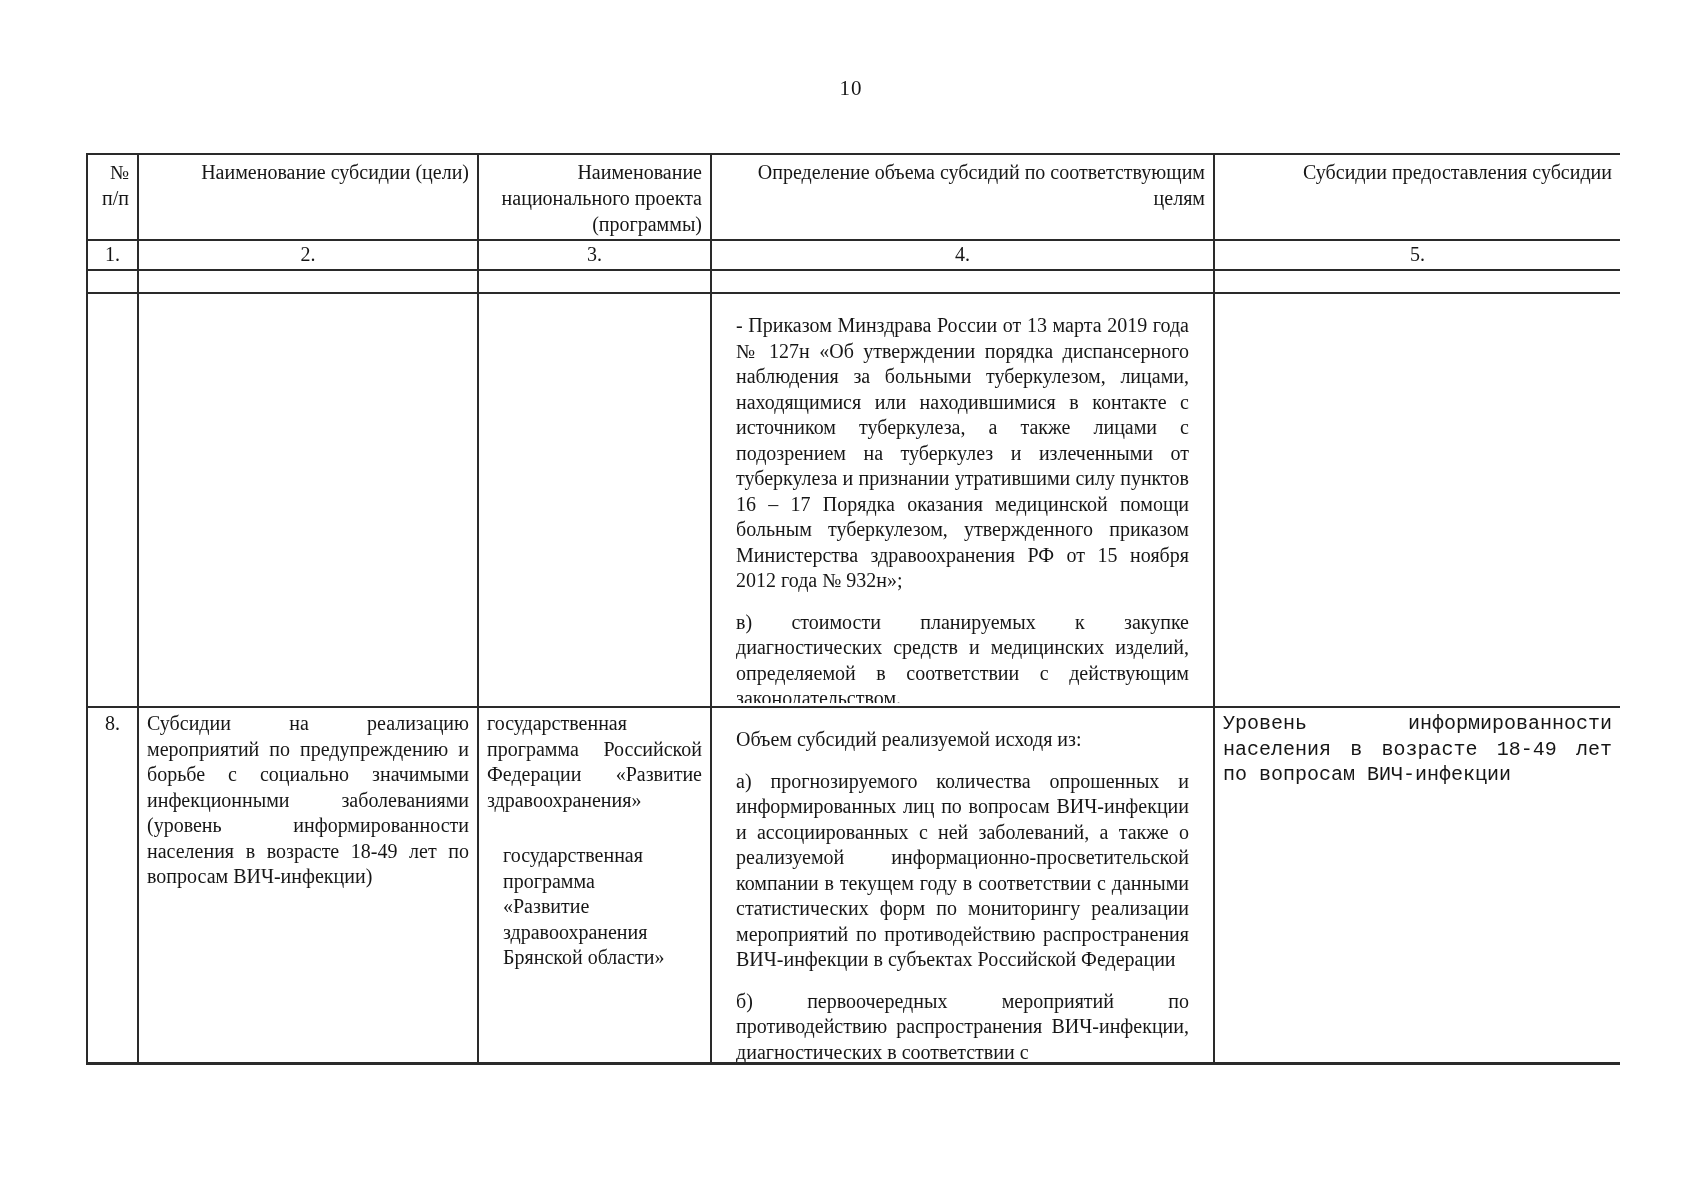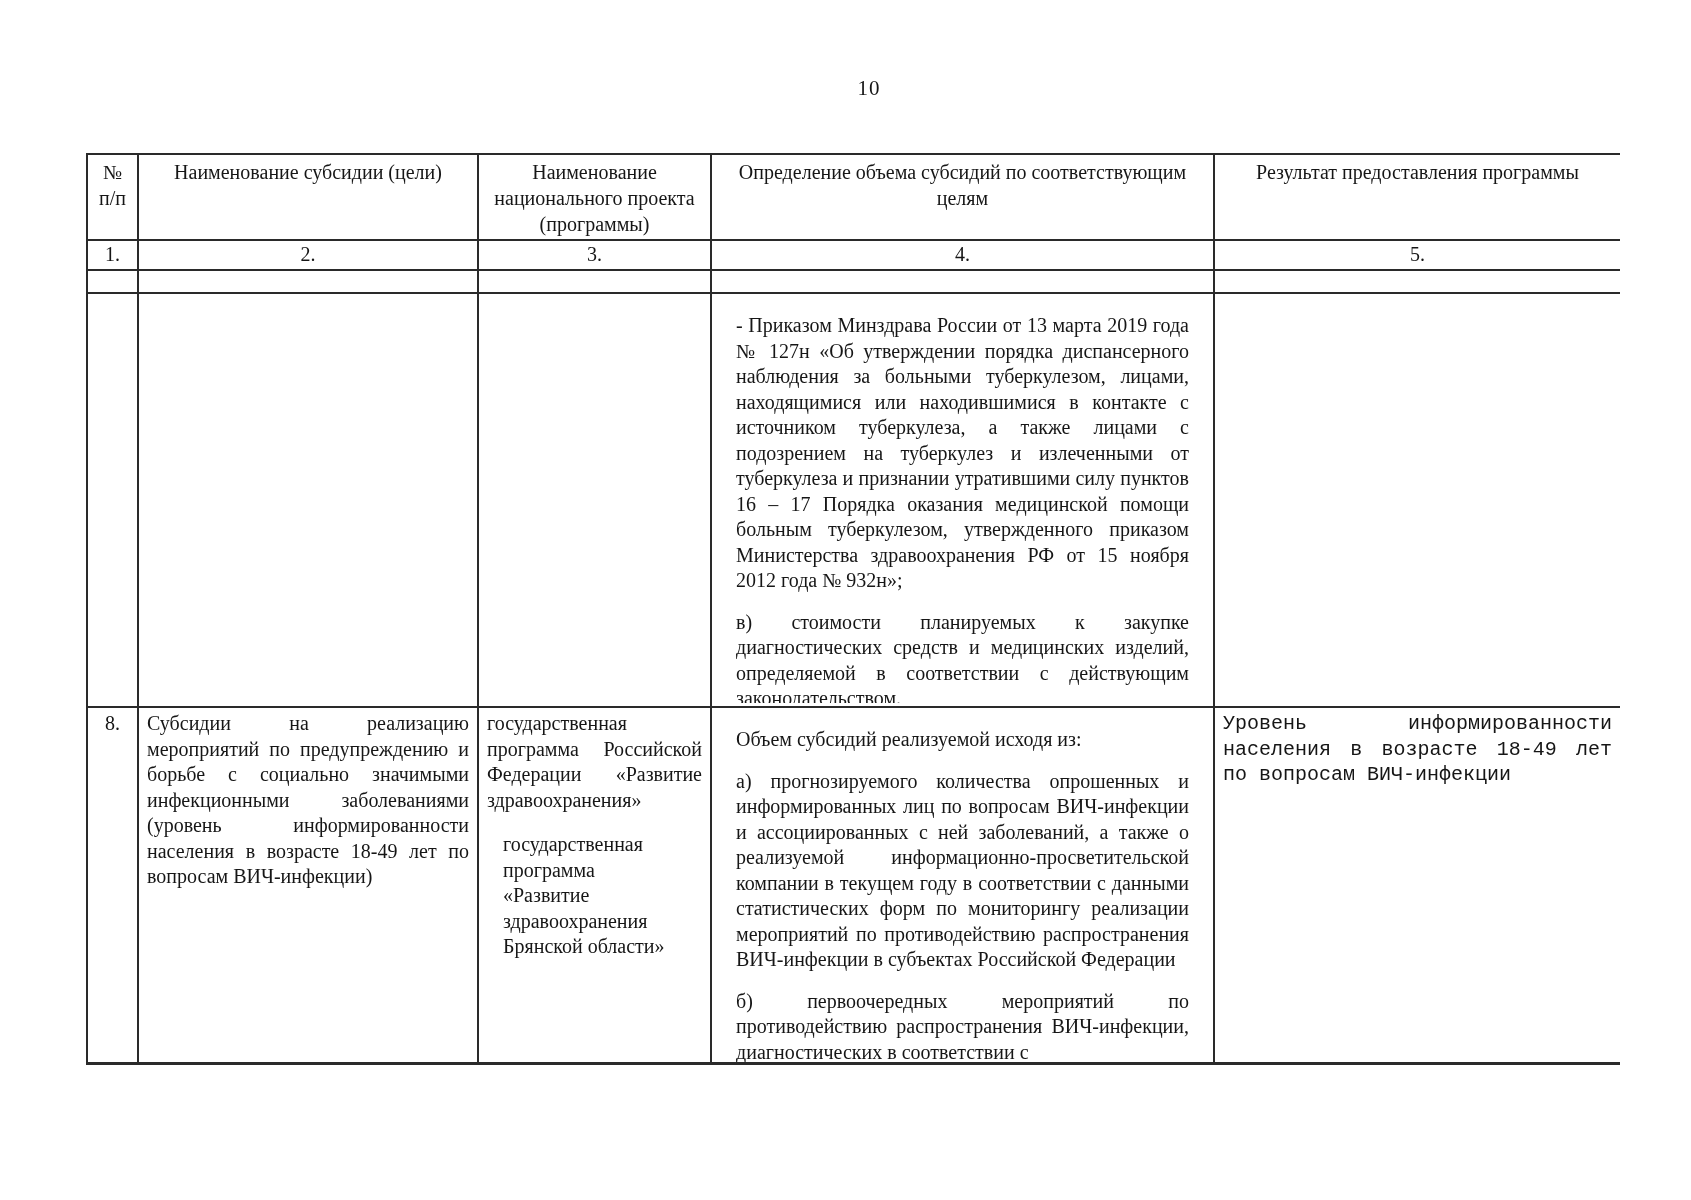--- a/index.html
+++ b/index.html
@@ -11,21 +11,21 @@
     position: relative;
     width: 1691px;
     height: 1200px;
     background: #ffffff;
     font-family: "Liberation Serif", "DejaVu Serif", serif;
     color: #161616;
     overflow: hidden;
   }
   .page-number {
     position: absolute;
-    left: 102px;
+    left: 84px;
     top: 76px;
     width: 1534px;
     text-align: center;
     font-size: 21px;
     letter-spacing: 1px;
   }
   .table-wrap {
     position: absolute;
     left: 86px;
     top: 153px;
@@ -43,21 +43,21 @@
   table.doc-table td {
     border: 2px solid #2a2a2a;
     vertical-align: top;
     padding: 3px 8px 2px 8px;
     font-size: 20px;
     line-height: 25.5px;
     overflow: hidden;
     box-sizing: border-box;
   }
   tr.header-row td {
-    text-align: center;
+    text-align: right;
     height: 81px;
     line-height: 26px;
     padding-top: 4px;
   }
   tr.numbers-row td {
     text-align: center;
     height: 30px;
     line-height: 24px;
     padding-top: 1px;
     padding-bottom: 1px;
@@ -77,21 +77,21 @@
     padding-left: 14px;
     padding-right: 15px;
   }
   td.cell-col5 {
     padding-left: 10px;
     padding-right: 9px;
     font-family: Liberation Mono, monospace;
   }
   .just { text-align: justify; }
   .para { margin: 16px; }
-  .para-gap { margin: 0 0 19px 0; }
+  .para-gap { margin: 0 0 30px 0; }
   .clip-416 {
     height: 406px;
     overflow: hidden;
   }
 </style>
 </head>
 <body>
 
 <div class="page">
 
@@ -106,21 +106,21 @@
         <col style="width:503px">
         <col style="width:407px">
       </colgroup>
 
       <tbody>
           <tr class="header-row">
         <td class="cell-num">№ п/п</td>
         <td>Наименование субсидии (цели)</td>
         <td>Наименование национального проекта (программы)</td>
         <td>Определение объема субсидий по соответствующим целям</td>
-        <td>Результат предоставления программы</td>
+        <td>Субсидии предоставления субсидии</td>
       </tr>
 
       <tr class="numbers-row">
         <td>1.</td>
         <td>2.</td>
         <td>3.</td>
         <td>4.</td>
         <td>5.</td>
       </tr>
 

